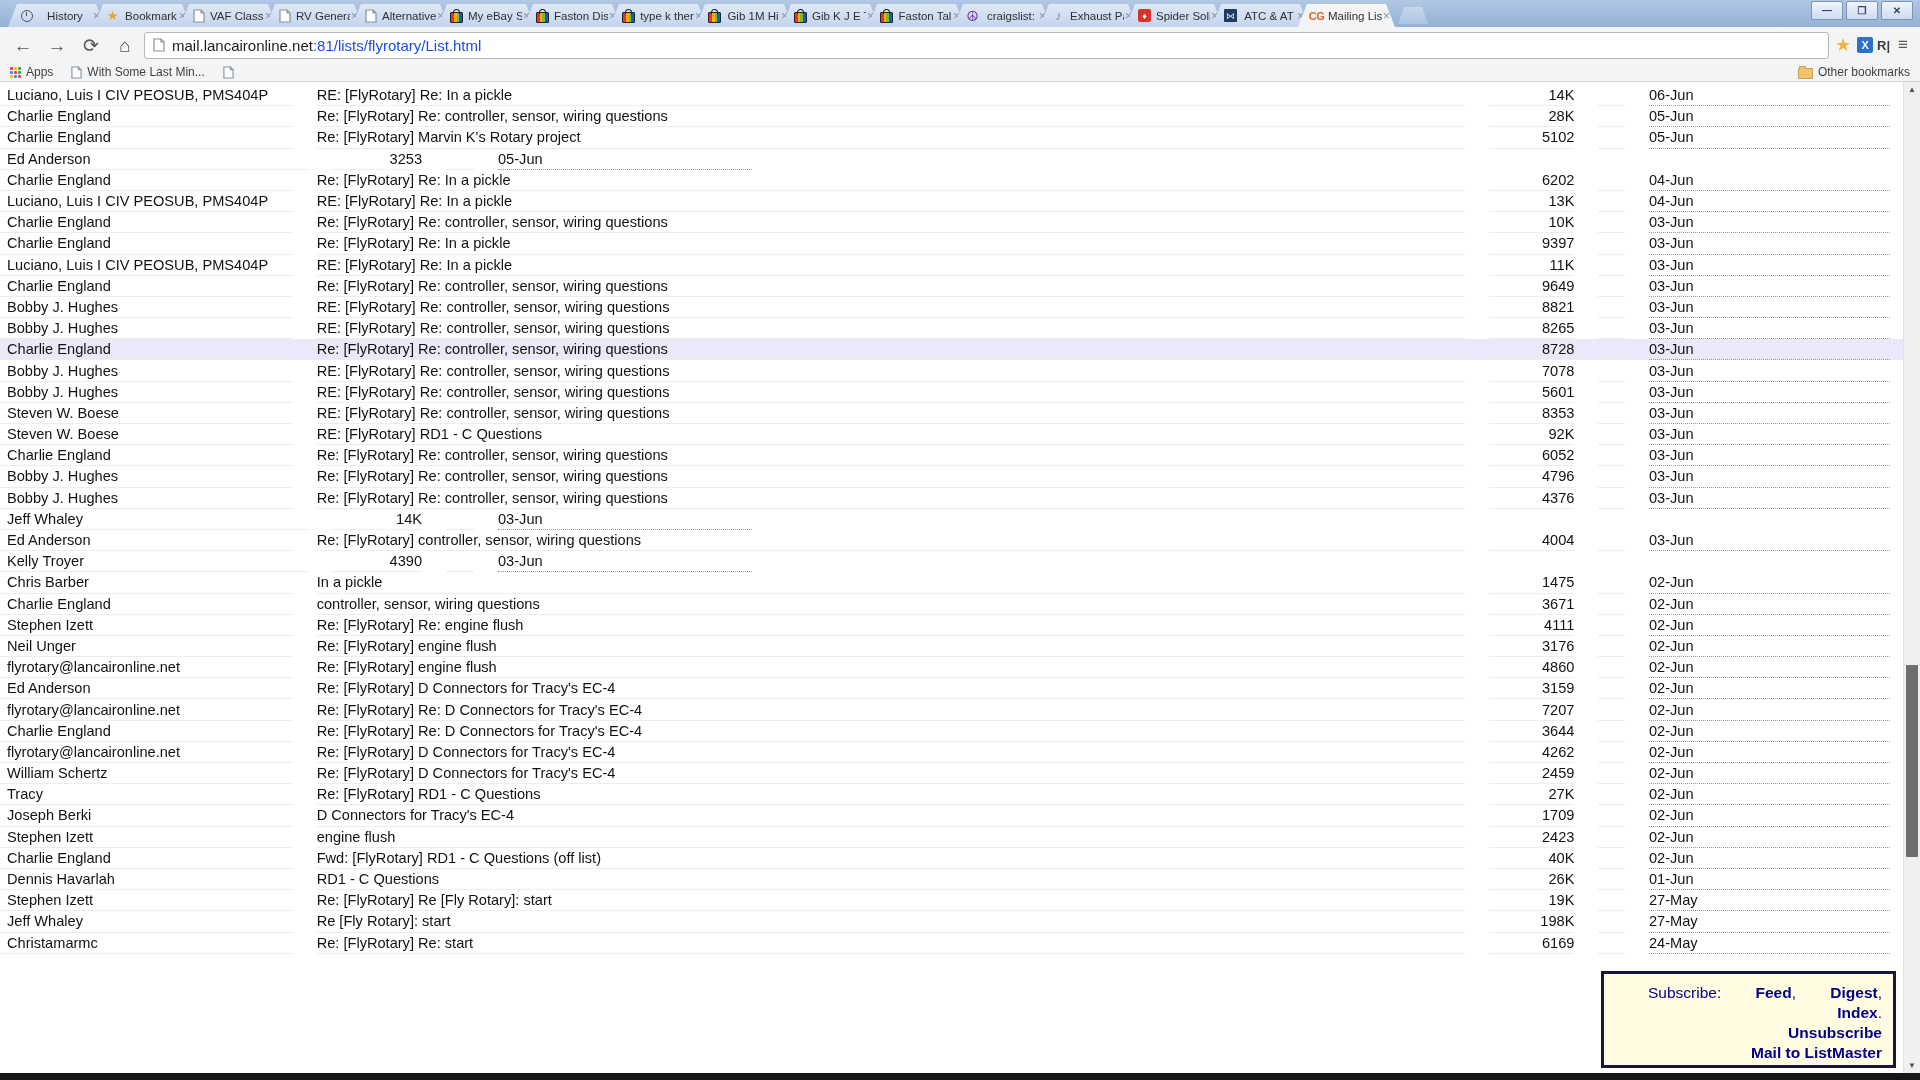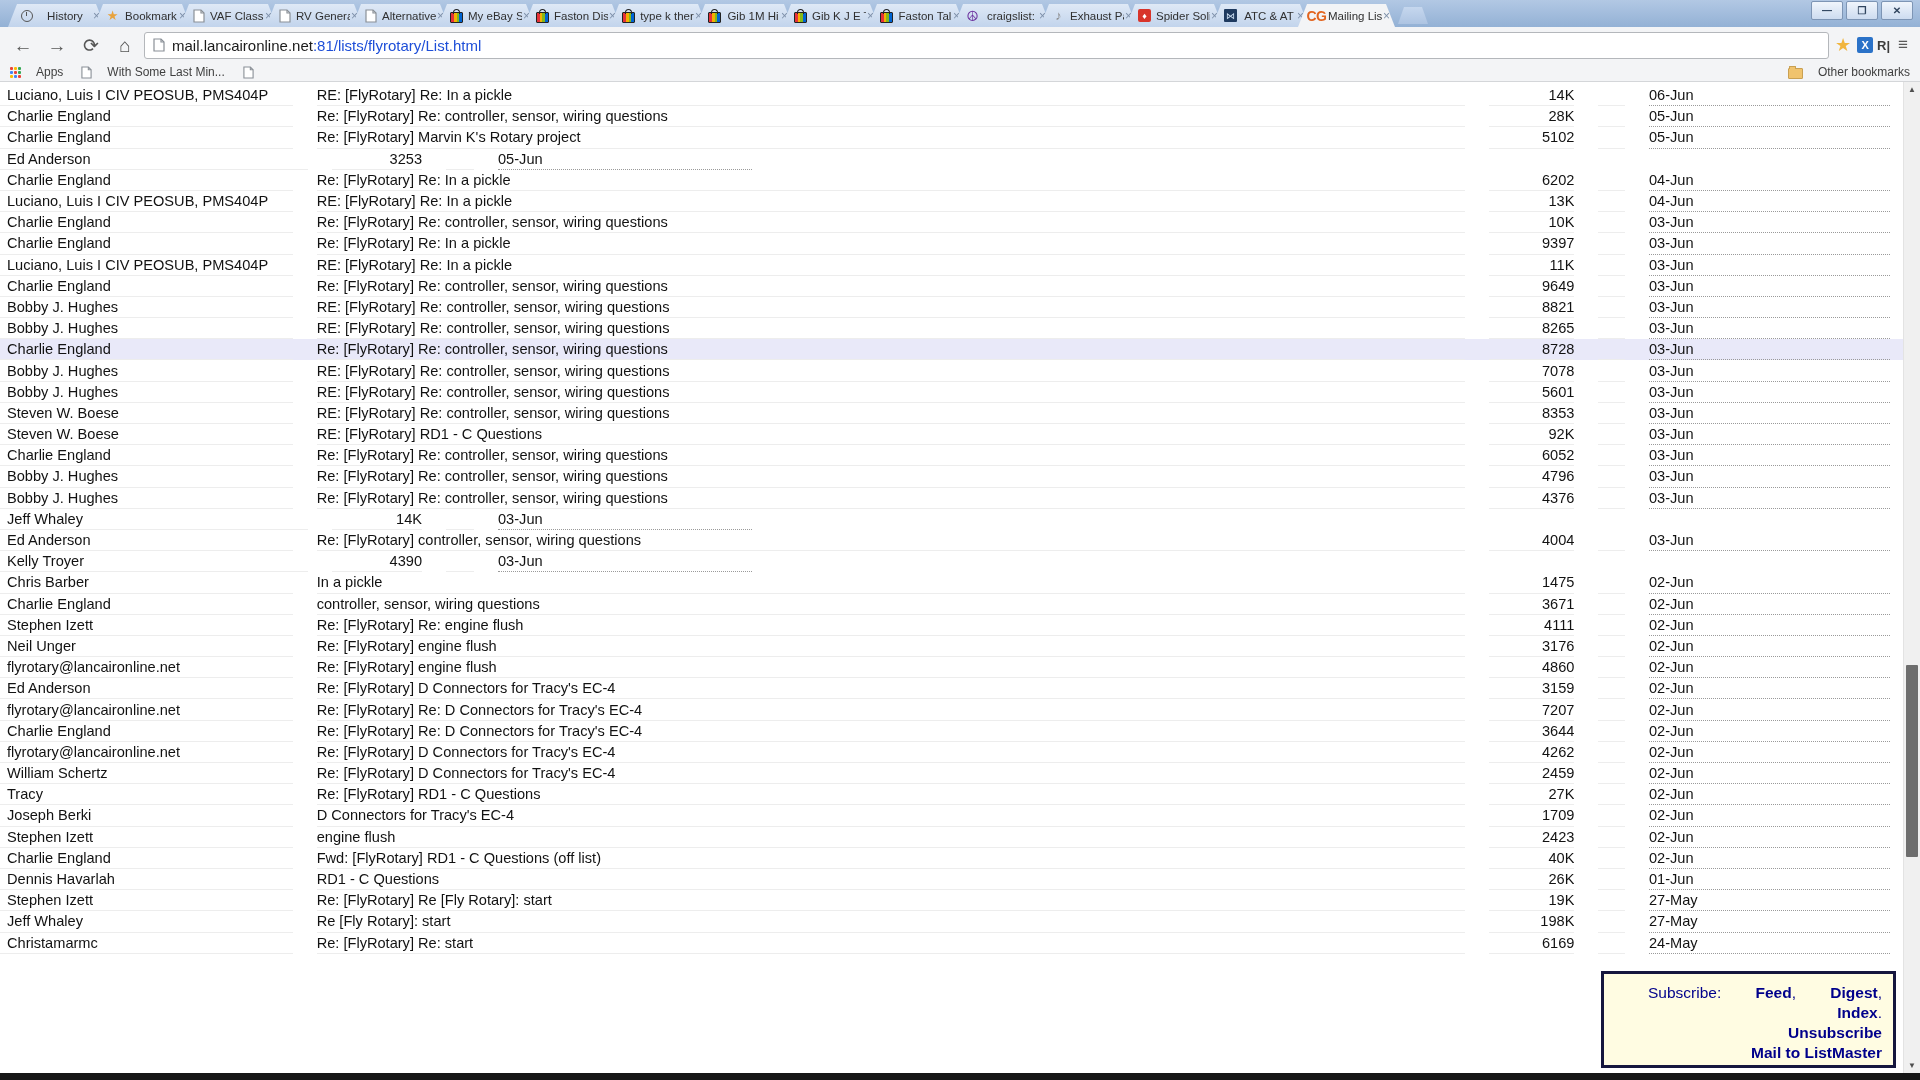--- a/index.html
+++ b/index.html
@@ -33,42 +33,42 @@
           background:linear-gradient(90deg,#e53238 0 25%,#f5af02 25% 50%,#86b817 50% 75%,#0064d2 75% 100%);
           border:1px solid #222;}
   .ic-bag::before{content:"";position:absolute;left:2px;top:-4px;width:5px;height:4px;
           border:1.5px solid #222;border-bottom:none;border-radius:4px 4px 0 0;}
   .ic-peace{color:#6a2d9c;font-size:14px;}
   .ic-music{color:#8a8a8a;font-size:13px;}
   .ic-card{width:13px;height:13px;background:#d8342a;border-radius:2px;color:#fff;font-size:9px;
            display:flex;align-items:center;justify-content:center;}
   .ic-atc{width:13px;height:13px;background:#1f3a5f;border-radius:1px;color:#cfe2f5;font-size:9px;
           display:flex;align-items:center;justify-content:center;}
-  .ic-cg{color:#e2641e;font-size:14px;font-weight:bold;letter-spacing:-0.5px;}
+  .ic-cg{color:#e2641e;font-size:11px;font-weight:bold;letter-spacing:-0.5px;}
   .ic-xmarks{width:16px;height:16px;background:#2a72c8;border-radius:2px;color:#fff;font-size:11px;
              font-weight:bold;display:flex;align-items:center;justify-content:center;}
   .ic-rf{color:#3c3c3c;font-size:13px;font-weight:bold;}
 
   
   .toolbar{position:absolute;top:27px;left:0;right:0;height:36px;background:#f3f4f6;
            display:flex;align-items:center;padding:0 8px;gap:4px;box-sizing:border-box;}
   .nav-ic{font-size:19px;color:#565656;width:30px;text-align:center;line-height:1;}
   .omnibox{flex:1;height:27px;background:#fff;border:1px solid #b4b7bb;border-radius:3px;
            display:flex;align-items:center;padding:0 8px;gap:7px;box-sizing:border-box;}
   .url{font-size:15px;white-space:nowrap;overflow:hidden;}
   .url .dom{color:#1b1b1b;}
   .url .path{color:#1d4ed8;}
   .star{color:#f1b53d;font-size:18px;margin:0 2px;}
   .menu-ic{color:#5a5a5a;font-size:17px;font-weight:bold;margin:0 4px;}
 
   
   .bookmarks{position:absolute;top:63px;left:0;right:0;height:19px;background:#f3f4f6;
              border-bottom:1px solid #d4d6d9;display:flex;align-items:center;padding:0 10px;
              font-size:12px;color:#3f3f3f;box-sizing:border-box;}
-  .bm{display:flex;align-items:center;gap:15px;margin-right:18px;white-space:nowrap;}
+  .bm{display:flex;align-items:center;gap:5px;margin-right:18px;white-space:nowrap;}
   .apps-grid{display:grid;grid-template-columns:repeat(3,3px);grid-gap:1px;}
   .apps-grid i{width:3px;height:3px;border-radius:1px;}
   .pageicon{flex:none;display:inline-flex;}
   .spacer{flex:1;}
   .folder{width:13px;height:9px;background:#f0c36d;border:1px solid #c9a052;border-radius:1px;position:relative;margin-top:2px;}
   .folder::before{content:"";position:absolute;top:-3px;left:0;width:5px;height:2px;background:#f0c36d;
                   border:1px solid #c9a052;border-bottom:none;border-radius:1px 1px 0 0;}
 
   
   .content{position:absolute;top:82px;left:0;width:1903px;bottom:7px;background:#fff;padding-top:3px;box-sizing:border-box;}

